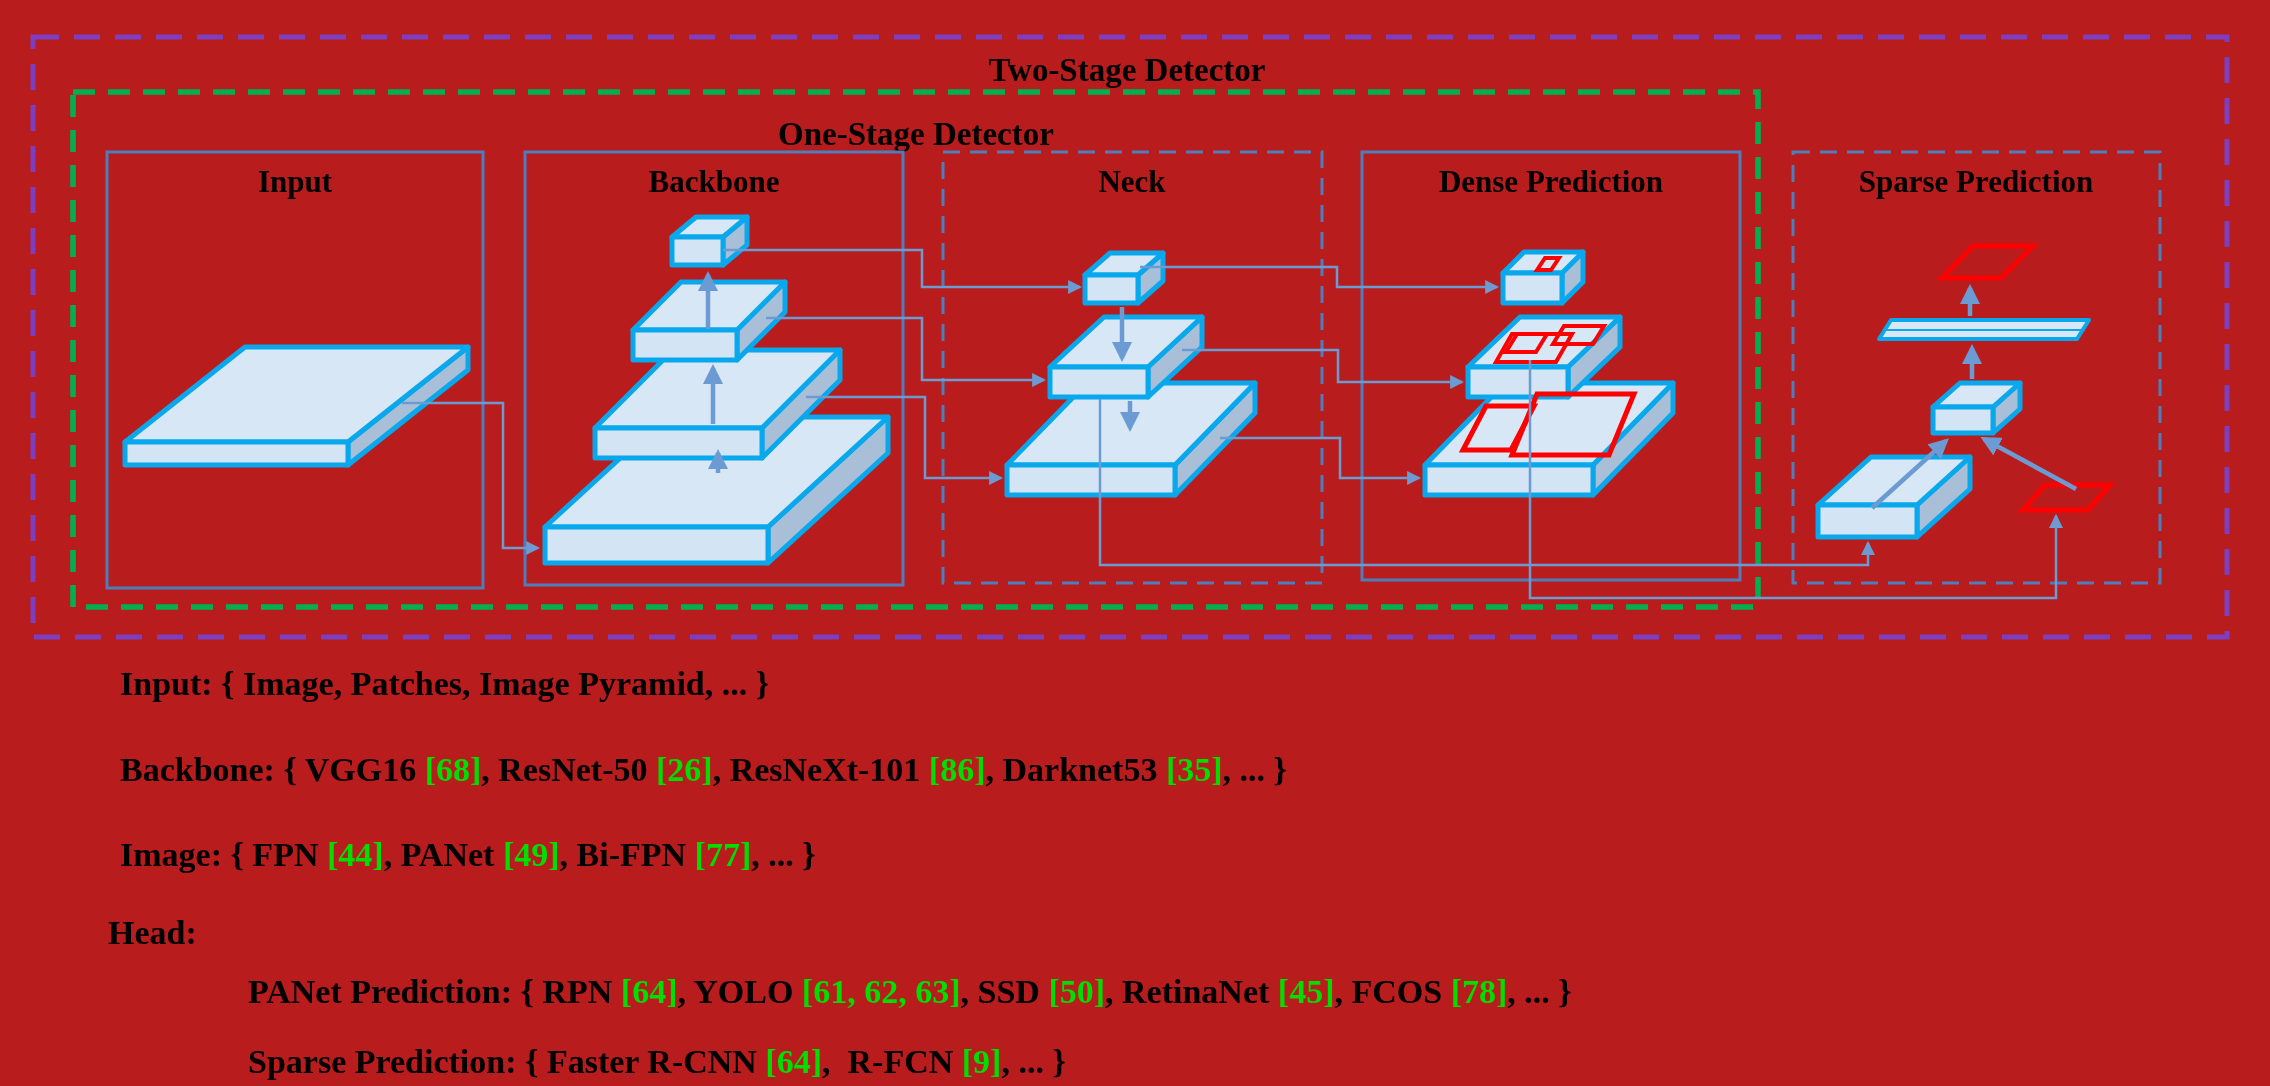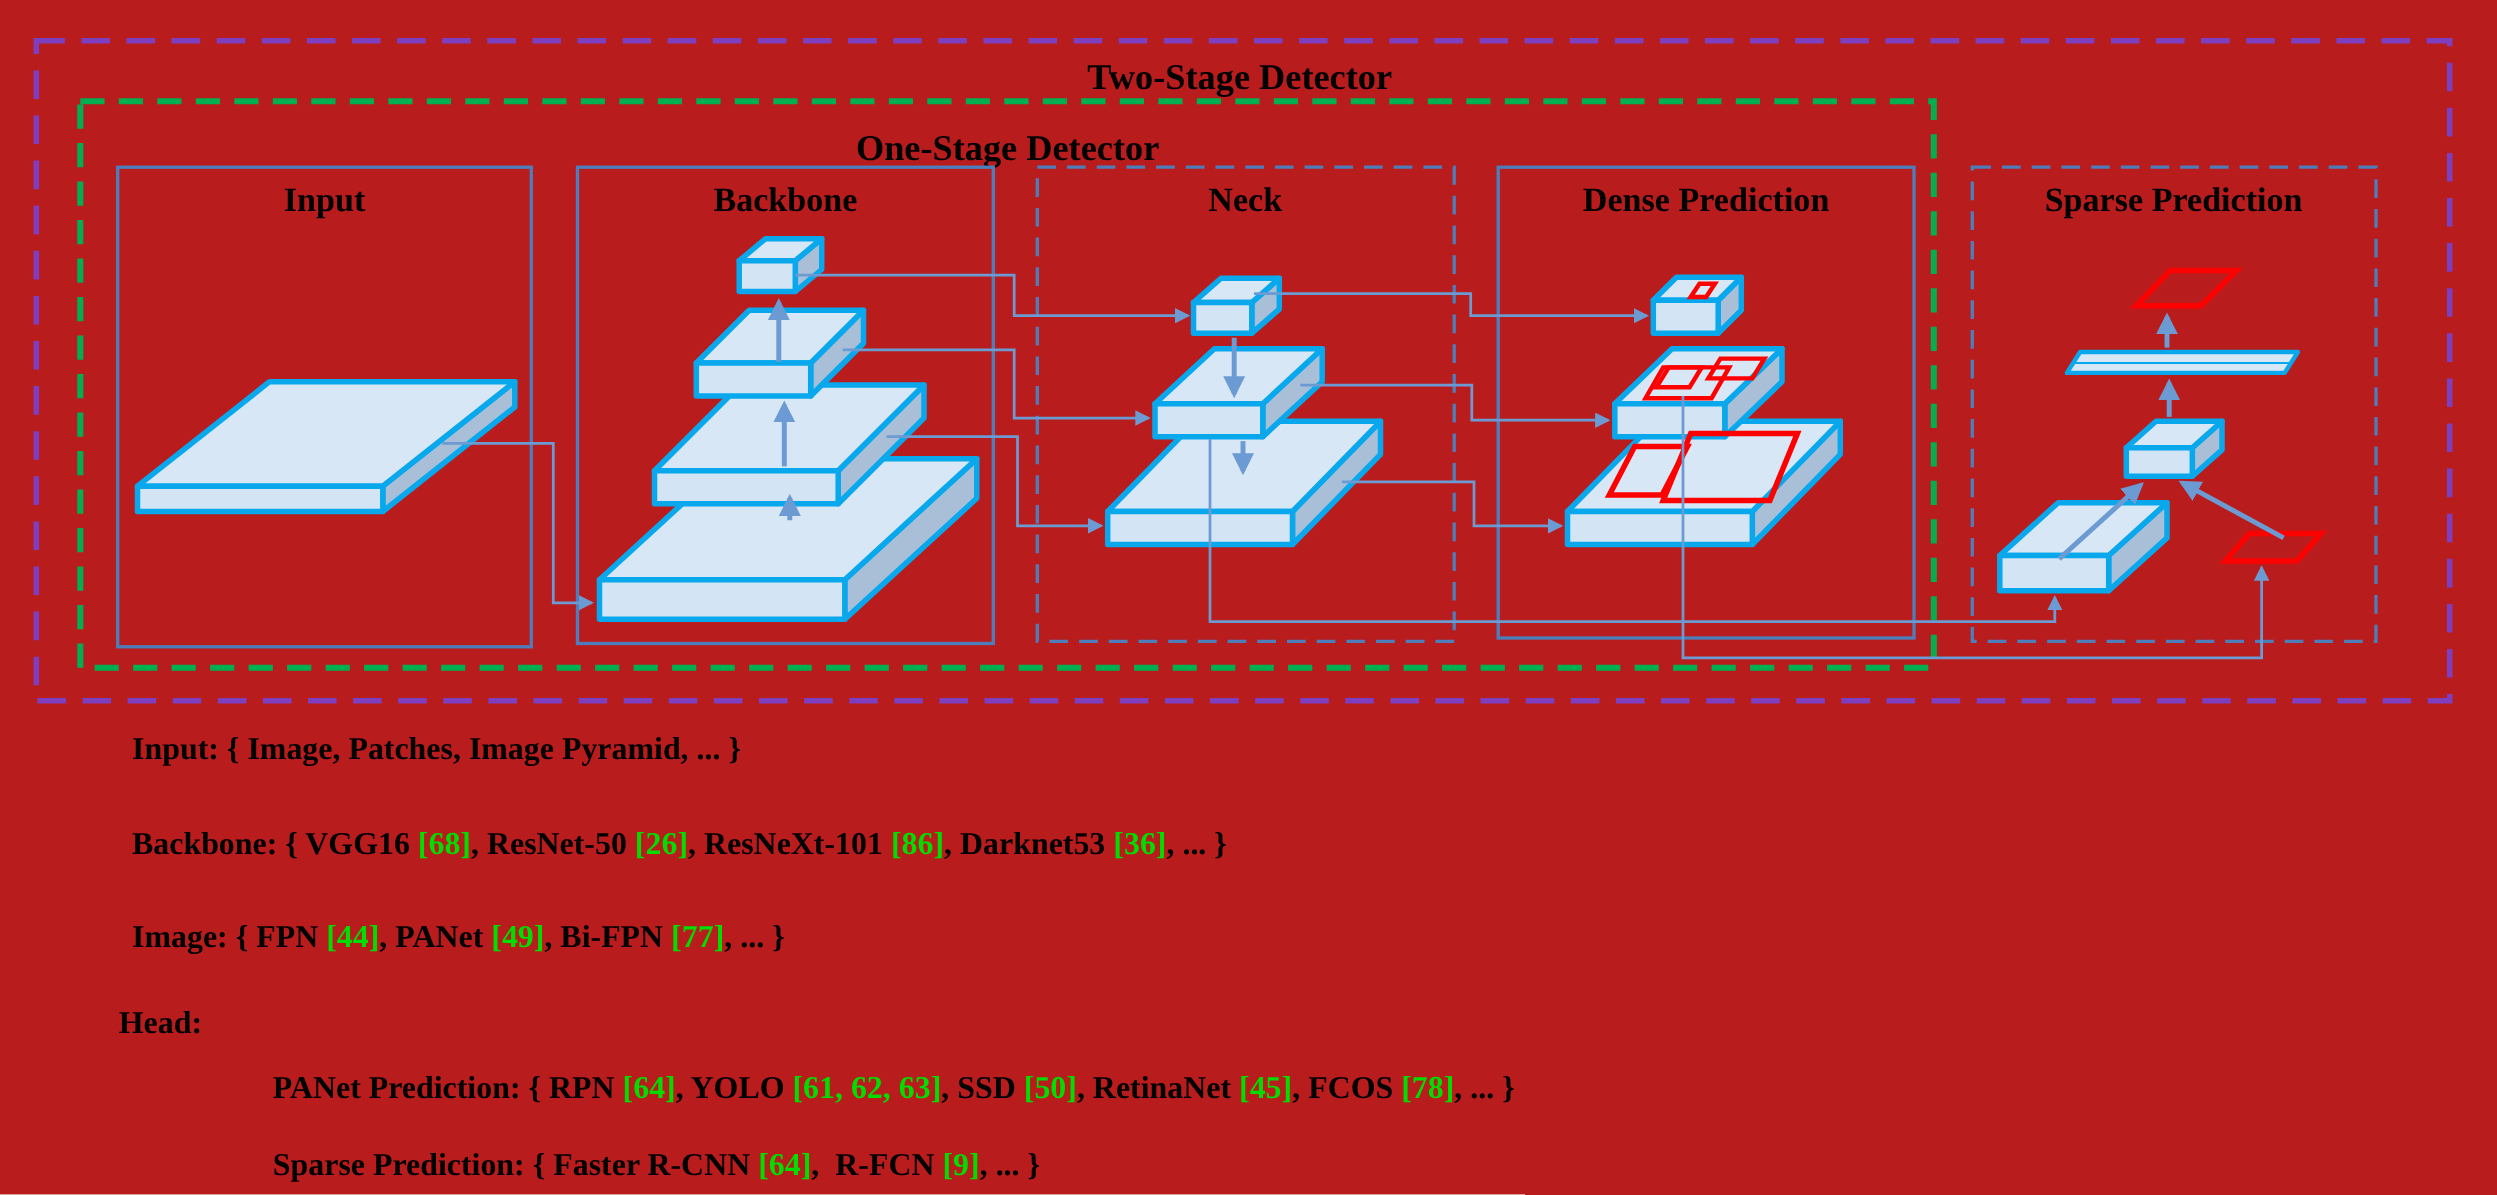--- a/index.html
+++ b/index.html
@@ -20,21 +20,21 @@
   .thinline  {fill:none;stroke:var(--c-slab-stroke);stroke-width:2;}
 
   .connector {fill:none;stroke:var(--c-connector);stroke-width:2.5;}
   .flow-arrow{fill:none;stroke:var(--c-connector);stroke-width:4.5;}
   .redshape  {fill:none;stroke:var(--c-red);stroke-width:5;stroke-linejoin:miter;}
   .redshape-thin{fill:none;stroke:var(--c-red);stroke-width:4;stroke-linejoin:miter;}
 
   text.big-label{font:bold 33px "Liberation Serif","DejaVu Serif",serif;fill:#000;text-anchor:middle;}
   text.box-label{font:bold 31px "Liberation Serif","DejaVu Serif",serif;fill:#000;text-anchor:middle;}
 
-  .caption{position:absolute;font-weight:bold;font-size:29px;color:#000;white-space:pre;}
+  .caption{position:absolute;font-weight:bold;font-size:34px;color:#000;white-space:pre;}
   .caption .cite{color:var(--c-cite);text-align:center;}
 </style>
 </head>
 <body>
 
 <div class="figure" style="--c-two-stage: #7D3FBF; --c-one-stage: #00B050; --c-box: #4D7EBB; --c-connector: #6B9BD2; --c-slab-stroke: #09A8EC; --c-slab-top: #D7E7F5; --c-slab-front: #D3E5F4; --c-slab-side: #A9BFD8; --c-red: #FF0000; --c-cite: #00DD00;">
 
   <svg width="2270" height="655" viewBox="0 0 2270 655">
     <defs>
       <marker id="ah" viewBox="0 0 10 10" refX="8.5" refY="5" markerWidth="14" markerHeight="14" markerUnits="userSpaceOnUse" orient="auto-start-reverse">
@@ -167,18 +167,18 @@
         <path d="M 1122 307 L 1122 358" class="flow-arrow" marker-end="url(#ah2)"></path>
         <path d="M 1130 401 L 1130 428" class="flow-arrow" marker-end="url(#ah2)"></path>
         <path d="M 1972 379 L 1972 348" class="flow-arrow" marker-end="url(#ah2)"></path>
         <path d="M 1970 316 L 1970 288" class="flow-arrow" marker-end="url(#ah2)"></path>
         <path d="M 1872 508 L 1946 441" class="flow-arrow" marker-end="url(#ah2)"></path>
         <path d="M 2076 489 L 1984 439" class="flow-arrow" marker-end="url(#ah2)"></path>
       </g>
   </svg>
 
   <div class="caption" style="left:120px;top:665px"><span>Input: { Image, Patches, Image Pyramid, ... }</span></div>
-  <div class="caption" style="left:120px;top:751px"><span>Backbone: { VGG16 </span><span class="cite">[68]</span><span>, ResNet-50 </span><span class="cite">[26]</span><span>, ResNeXt-101 </span><span class="cite">[86]</span><span>, Darknet53 </span><span class="cite">[36]</span><span>, ... }</span></div>
+  <div class="caption" style="left:120px;top:751px"><span>Backbone: { VGG16 </span><span class="cite">[68]</span><span>, ResNet-50 </span><span class="cite">[26]</span><span>, ResNeXt-101 </span><span class="cite">[86]</span><span>, Darknet53 </span><span class="cite">[35]</span><span>, ... }</span></div>
   <div class="caption" style="left:120px;top:836px"><span>Image: { FPN </span><span class="cite">[44]</span><span>, PANet </span><span class="cite">[49]</span><span>, Bi-FPN </span><span class="cite">[77]</span><span>, ... }</span></div>
   <div class="caption" style="left:108px;top:914px"><span>Head:</span></div>
   <div class="caption" style="left:248px;top:973px"><span>PANet Prediction: { RPN </span><span class="cite">[64]</span><span>, YOLO </span><span class="cite">[61, 62, 63]</span><span>, SSD </span><span class="cite">[50]</span><span>, RetinaNet </span><span class="cite">[45]</span><span>, FCOS </span><span class="cite">[78]</span><span>, ... }</span></div>
   <div class="caption" style="left:248px;top:1043px"><span>Sparse Prediction: { Faster R-CNN </span><span class="cite">[64]</span><span>,  R-FCN </span><span class="cite">[9]</span><span>, ... }</span></div>
 </div>
 
 </body></html>

